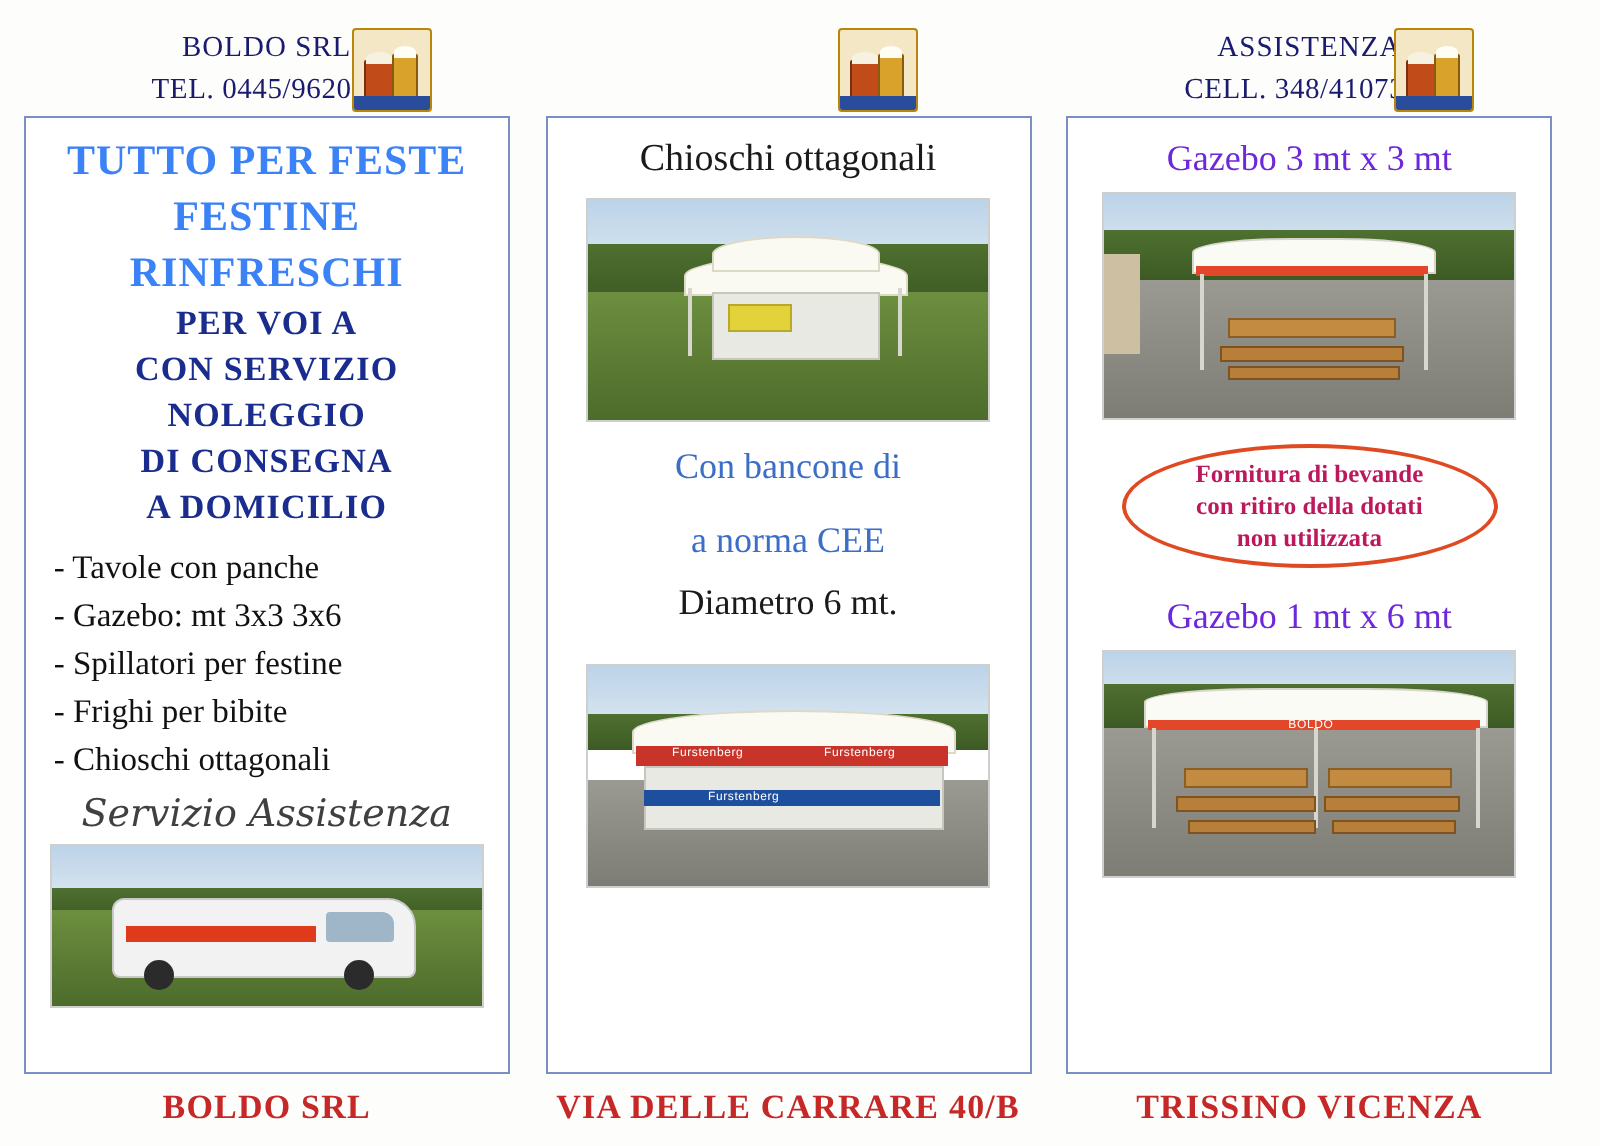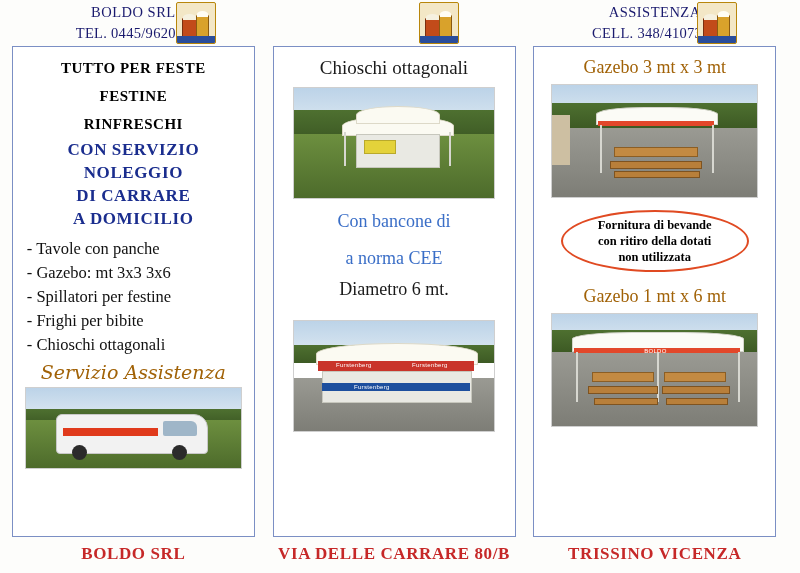--- a/index.html
+++ b/index.html
@@ -17,21 +17,21 @@
     position: relative;
     width: 800px;
     height: 573px;
     background: #fdfdfb;
   }
   .columns {
     display: flex;
     width: 788px;
     height: 573px;
     box-sizing: border-box;
-    padding: 0 6px 2px 6px;
+    padding: 12px 6px 2px 6px;
     gap: 6px;
   }
   .col {
     position: relative;
     flex: 1 1 33.33%;
     display: flex;
     flex-direction: column;
     align-items: center;
   }
 
@@ -117,23 +117,23 @@
     box-sizing: border-box;
     padding: 6px 6px 6px 6px;
     display: flex;
     flex-direction: column;
     align-items: center;
     overflow: hidden;
   }
 
   
   .c1-title {
-    color: #000000;
+    color: #3b82f6;
     font-weight: bold;
-    font-size: 15px;
+    font-size: 21px;
     line-height: 26px;
     letter-spacing: 0.5px;
     text-align: center;
     margin-top: 2px;
   }
   .c1-sub {
     color: #1a2d8e;
     font-weight: bold;
     font-size: 17px;
     line-height: 21px;
@@ -143,21 +143,21 @@
   }
   .c1-list {
     align-self: stretch;
     margin-top: 8px;
     padding-left: 8px;
     color: #111111;
     font-size: 16.5px;
     line-height: 24px;
   }
   .c1-service {
-    color: #a16207;
+    color: #404040;
     font-family: "DejaVu Serif", serif;
     font-style: italic;
     font-size: 19px;
     margin-top: 4px;
     margin-bottom: 4px;
     align-self: center;
   }
 
   
   .photo {
@@ -297,40 +297,40 @@
     position: absolute;
     color: #ffffff;
     font-size: 6px;
     font-family: "Liberation Sans", sans-serif;
     letter-spacing: 0.3px;
     white-space: nowrap;
   }
 
   
   .c3-title {
-    color: #a16207;
+    color: #6d28d9;
     font-size: 18px;
     text-align: right;
     margin: 4px 0 6px 0;
   }
   .c3-photo { width: 205px; height: 112px; }
   .oval {
     margin: 12px 0 10px 0;
     width: 188px;
     height: 62px;
     border: 2px solid #e04a22;
     border-radius: 50%;
     display: flex;
     flex-direction: column;
     align-items: center;
     justify-content: center;
     box-sizing: border-box;
   }
   .oval div {
-    color: #000000;
+    color: #be185d;
     font-size: 12.5px;
     line-height: 16px;
     font-weight: bold;
     text-align: left;
   }
 
   
   .col-foot {
     width: 100%;
     height: 34px;
@@ -358,23 +358,24 @@
           <div class="mug2"></div>
           <div class="band"></div>
         </div>
       </div>
 
       <div class="panel">
         <div class="c1-title">TUTTO PER FESTE</div>
         <div class="c1-title">FESTINE</div>
         <div class="c1-title">RINFRESCHI</div>
 
+        <div class="c1-sub">PER VOI A</div>
         <div class="c1-sub">CON SERVIZIO</div>
         <div class="c1-sub">NOLEGGIO</div>
-        <div class="c1-sub">DI CARRARE</div>
+        <div class="c1-sub">DI CONSEGNA</div>
         <div class="c1-sub">A DOMICILIO</div>
 
         <div class="c1-list">
           <div>- Tavole con panche</div>
           <div>- Gazebo: mt 3x3 3x6</div>
           <div>- Spillatori per festine</div>
           <div>- Frighi per bibite</div>
           <div>- Chioschi ottagonali</div>
         </div>
 
@@ -432,21 +433,21 @@
           <div class="kiosk-roof" style="left:22px;top:22px;width:160px;height:20px;border-radius:50% 50% 0 0;"></div>
           <div class="kiosk-band-red" style="left:24px;top:40px;width:156px;height:10px;"></div>
           <div class="brand-txt" style="left:42px;top:41px;">Furstenberg</div>
           <div class="brand-txt" style="left:118px;top:41px;">Furstenberg</div>
           <div class="kiosk-counter" style="left:28px;top:50px;width:148px;height:30px;"></div>
           <div class="kiosk-band-blue" style="left:28px;top:62px;width:148px;height:8px;"></div>
           <div class="brand-txt" style="left:60px;top:63px;">Furstenberg</div>
         </div>
       </div>
 
-      <div class="col-foot">VIA DELLE CARRARE 80/B</div>
+      <div class="col-foot">VIA DELLE CARRARE 40/B</div>
     </div>
 
     <div class="col">
       <div class="col-head">
         <div class="head-text">ASSISTENZA</div>
         <div class="head-text head-line2">CELL. 348/4107376</div>
         <div class="logo logo-c3">
           <div class="mug"></div>
           <div class="mug2"></div>
           <div class="band"></div>

